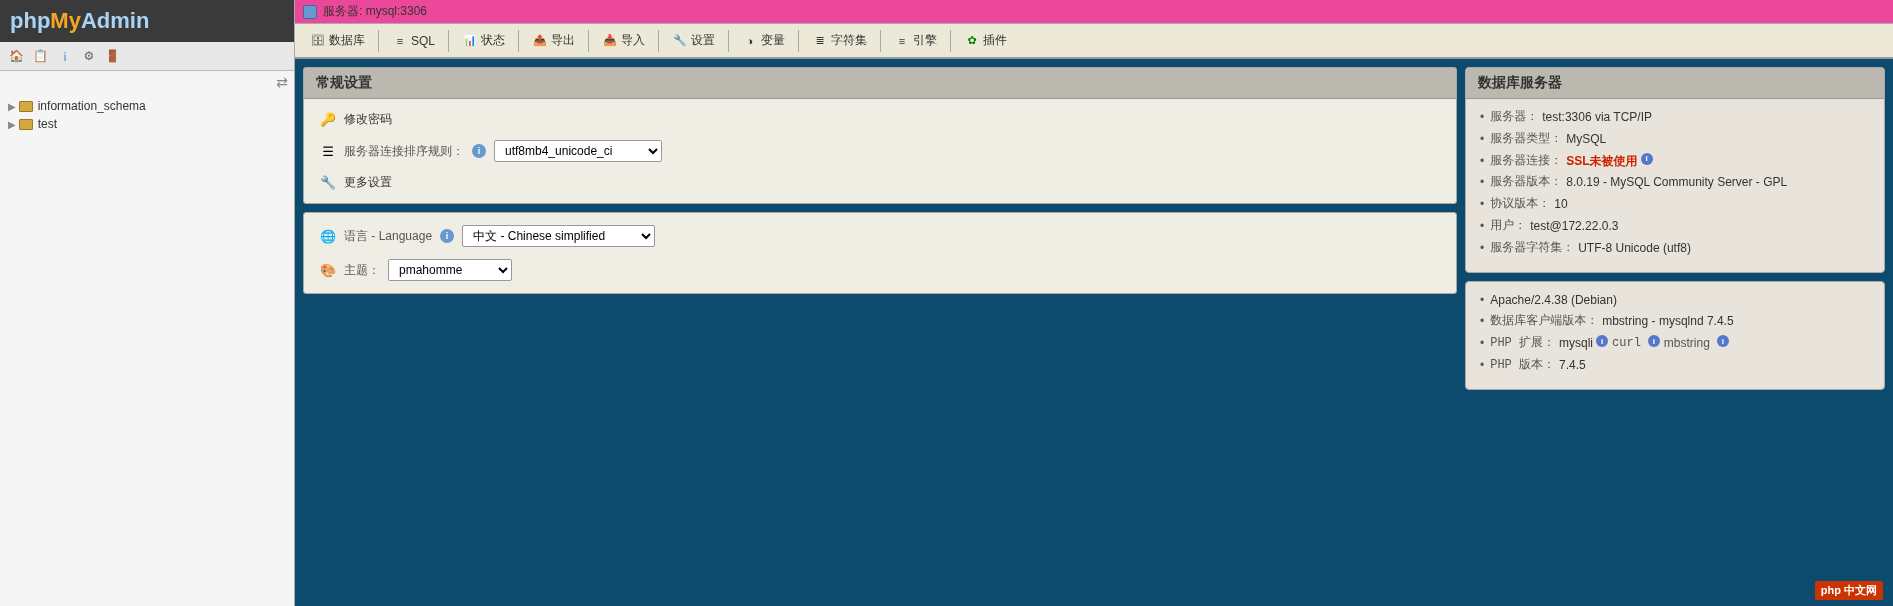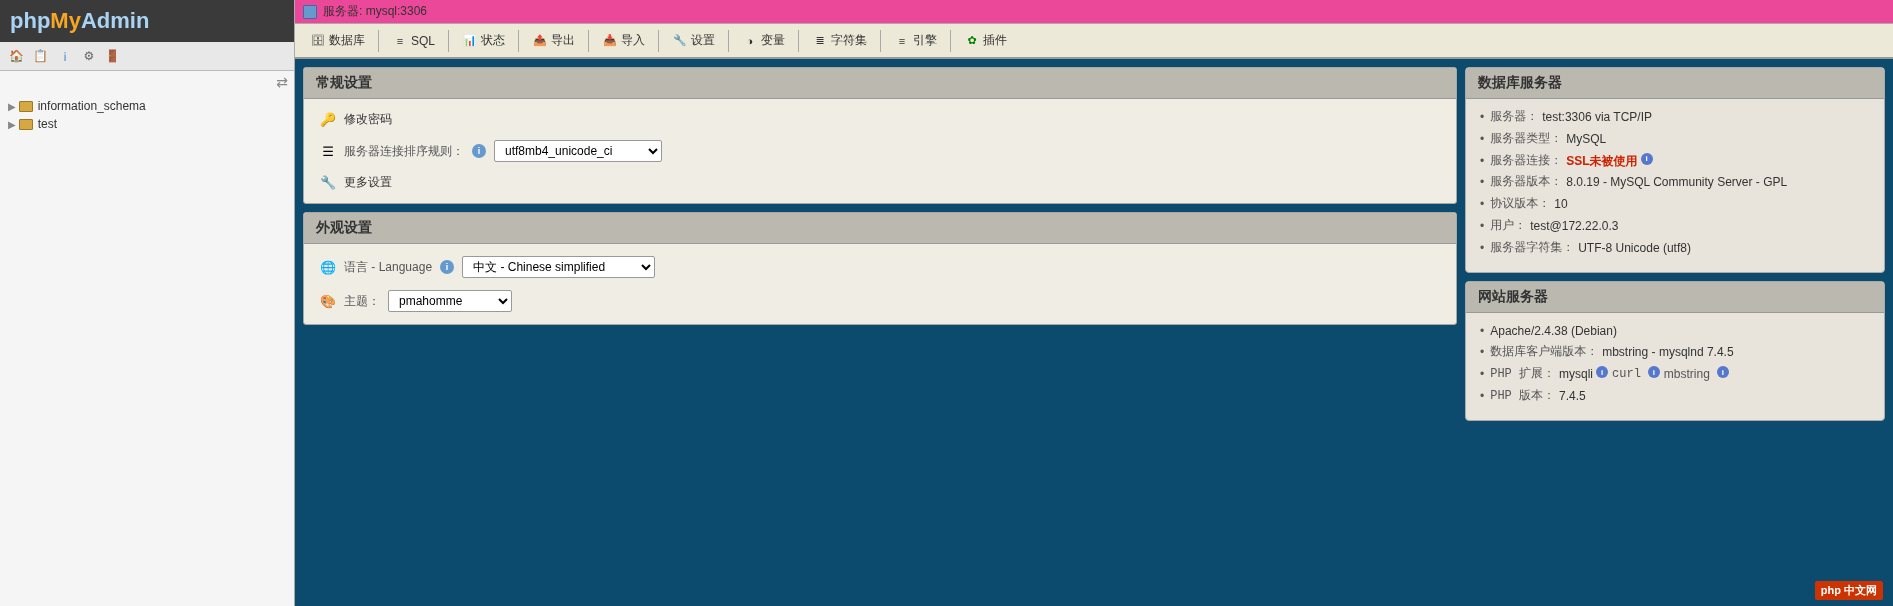--- a/index.html
+++ b/index.html
@@ -414,23 +414,20 @@
             </select>
           </div>
           <div class="setting-row">
             <span class="setting-icon">🔧</span>
             <a class="setting-link">更多设置</a>
           </div>
         </div>
       </div>
 
       <div class="panel">
-        <div class="panel-header">
-          <span>外观设置</span>
-        </div>
         <div class="panel-body">
           <div class="setting-row">
             <span class="setting-icon">🌐</span>
             <span class="setting-label">语言 - Language</span>
             <span class="info-icon">i</span>
             <select class="setting-select">
               <option>中文 - Chinese simplified</option>
             </select>
           </div>
           <div class="setting-row">
@@ -485,23 +482,20 @@
           </div>
           <div class="info-item">
             <span class="info-bullet">•</span>
             <span class="info-key">服务器字符集：</span>
             <span class="info-val">UTF-8 Unicode (utf8)</span>
           </div>
         </div>
       </div>
 
       <div class="info-panel">
-        <div class="info-panel-header">
-          <span>网站服务器</span>
-        </div>
         <div class="info-panel-body">
           <div class="info-item">
             <span class="info-bullet">•</span>
             <span class="info-val">Apache/2.4.38 (Debian)</span>
           </div>
           <div class="info-item">
             <span class="info-bullet">•</span>
             <span class="info-key">数据库客户端版本：</span>
             <span class="info-val">mbstring - mysqlnd 7.4.5</span>
           </div>

